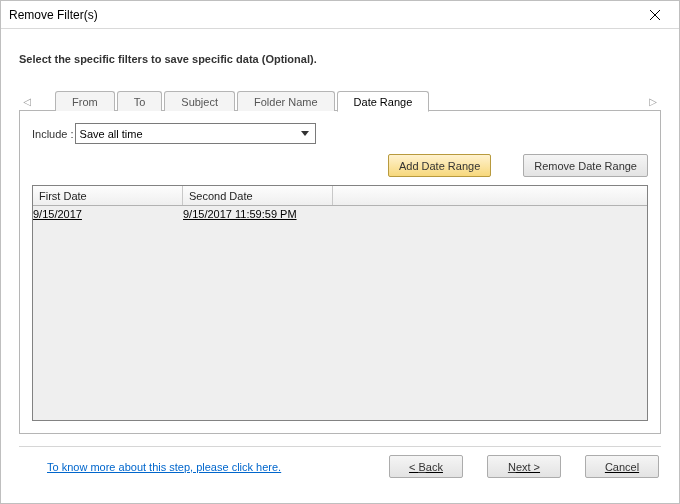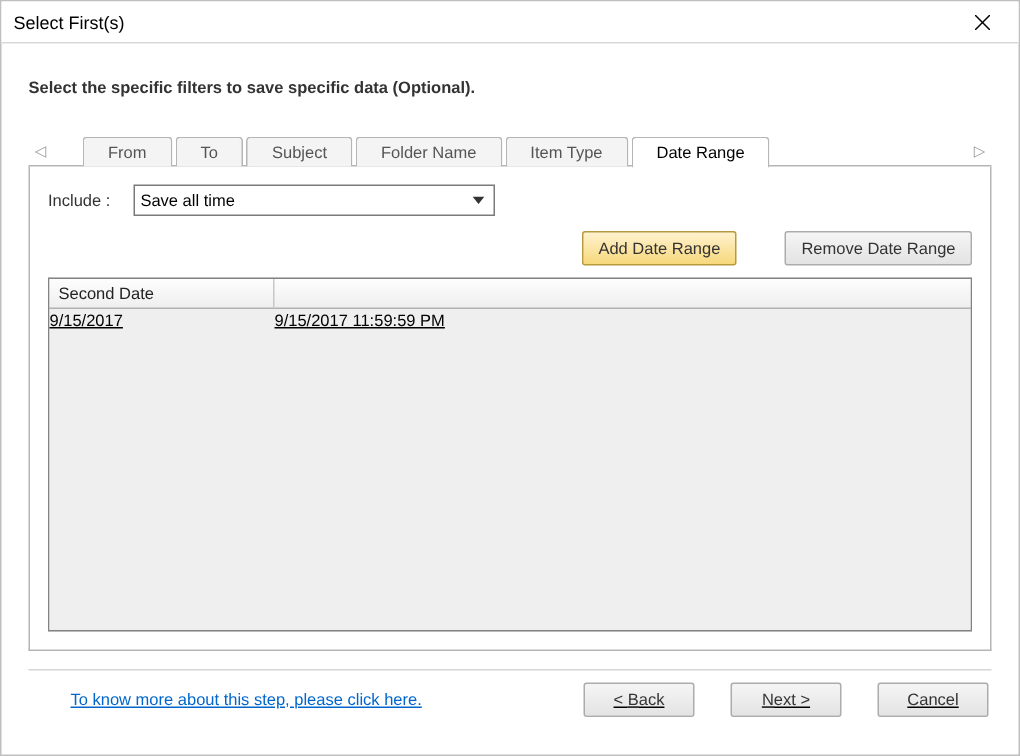--- a/index.html
+++ b/index.html
@@ -90,21 +90,21 @@
   .tab-spacer-left { width: 20px; }
 
   .tab-panel {
     border: 1px solid #b5b5b5;
     border-top: none;
     padding: 12px 12px 12px 12px;
     background: #fff;
   }
 
   .include-row {
-    display: flex; align-items: center; gap: 15px;
+    display: flex; align-items: center; gap: 1px;
     margin-bottom: 10px;
   }
   .include-label { color: #333; }
   .combo {
     width: 241px; height: 21px;
     border: 1px solid #7a7a7a;
     background: #fff;
     display: flex; align-items: center;
     padding: 0 4px;
     position: relative;
@@ -198,21 +198,21 @@
   }
   .footer .btn { min-width: 74px; }
   .mn { text-decoration: underline; }
 </style>
 </head>
 <body>
 
 <div class="window">
 
   <div class="titlebar">
-    <span class="titlebar-title">Select First(s)</span>
+    <span class="titlebar-title">Remove Filter(s)</span>
     <div class="close-btn">
       <svg viewBox="0 0 10 10">
         <line x1="0" y1="0" x2="10" y2="10"></line>
           <line x1="10" y1="0" x2="0" y2="10"></line>
       </svg>
     </div>
   </div>
 
   <div class="content">
 
@@ -225,23 +225,20 @@
           <span>From</span>
         </div>
       <div class="tab">
           <span>To</span>
         </div>
       <div class="tab">
           <span>Subject</span>
         </div>
       <div class="tab">
           <span>Folder Name</span>
-        </div>
-      <div class="tab">
-          <span>Item Type</span>
         </div>
       <div class="tab active">
           <span>Date Range</span>
         </div>
       <div class="tab-scroll right">▷</div>
     </div>
 
     <div class="tab-panel">
 
       <div class="include-row">
@@ -260,20 +257,23 @@
         <div class="btn highlight">
             <span>Add Date Range</span>
           </div>
         <div class="btn">
             <span>Remove Date Range</span>
           </div>
       </div>
 
       <div class="listview">
         <div class="lv-header">
+          <div class="lv-col c1">
+              <span>First Date</span>
+            </div>
           <div class="lv-col c2">
               <span>Second Date</span>
             </div>
           <div class="lv-col c3"></div>
         </div>
         <div class="lv-body">
           <div class="lv-row">
             <div class="lv-cell c1">9/15/2017</div>
             <div class="lv-cell c2">9/15/2017 11:59:59 PM</div>
           </div>

